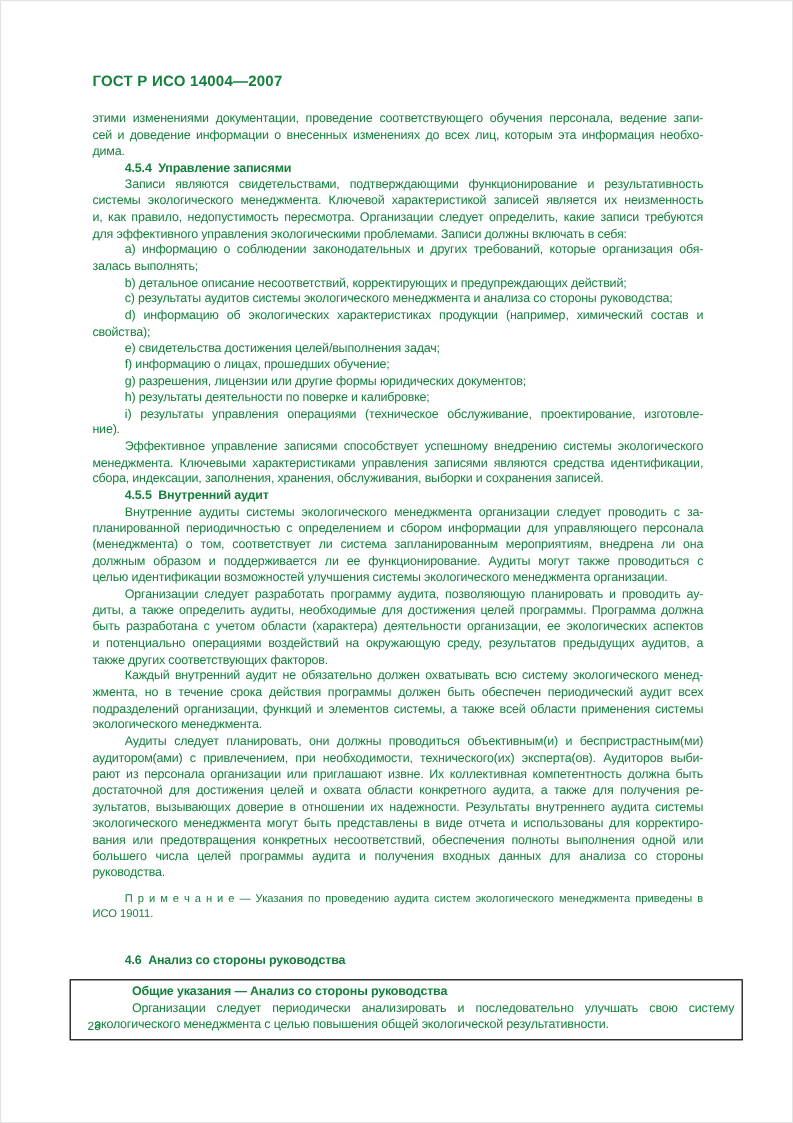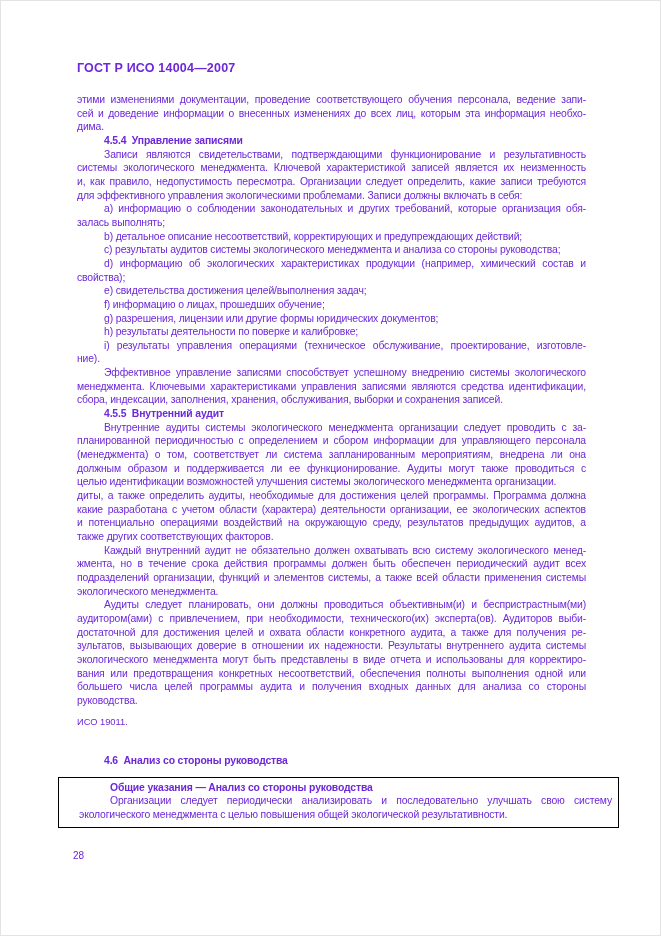--- a/index.html
+++ b/index.html
@@ -1,19 +1,19 @@
 <!DOCTYPE html>
 <html><head>
 <meta charset="utf-8">
 <style>
   html,body{margin:0;padding:0;background:#ffffff;}
   .page{
     position:relative;width:661px;height:936px;background:#fff;
     border:1px solid #e3e3e3;box-sizing:border-box;
-    font-family:"Liberation Sans",sans-serif;color:#6d28d9;overflow:hidden;
+    font-family:"Liberation Sans",sans-serif;color:#15803d;overflow:hidden;
   }
   .doc-header{
     position:absolute;left:76px;top:60px;
     font-size:12.5px;font-weight:700;letter-spacing:.2px;white-space:pre;
   }
   .content{
     position:absolute;left:76px;top:92px;width:509px;
     font-size:10.4px;line-height:13.65px;letter-spacing:-.15px;
   }
   .blk{margin:0;}
@@ -86,42 +86,45 @@
       </div>
       <div class="blk heading">4.5.5  Внутренний аудит</div>
       <div class="blk para">
         <div class="line first">Внутренние аудиты системы экологического менеджмента организации следует проводить с за-</div>
         <div class="line">планированной периодичностью с определением и сбором информации для управляющего персонала</div>
         <div class="line">(менеджмента) о том, соответствует ли система запланированным мероприятиям, внедрена ли она</div>
         <div class="line">должным образом и поддерживается ли ее функционирование. Аудиты могут также проводиться с</div>
         <div class="line end">целью идентификации возможностей улучшения системы экологического менеджмента организации.</div>
       </div>
       <div class="blk para">
+        <div class="line first">Организации следует разработать программу аудита, позволяющую планировать и проводить ау-</div>
         <div class="line">диты, а также определить аудиты, необходимые для достижения целей программы. Программа должна</div>
-        <div class="line">какие разработана с учетом области (характера) деятельности организации, ее экологических аспектов</div>
+        <div class="line">быть разработана с учетом области (характера) деятельности организации, ее экологических аспектов</div>
         <div class="line">и потенциально операциями воздействий на окружающую среду, результатов предыдущих аудитов, а</div>
         <div class="line end">также других соответствующих факторов.</div>
       </div>
       <div class="blk para">
         <div class="line first">Каждый внутренний аудит не обязательно должен охватывать всю систему экологического менед-</div>
         <div class="line">жмента, но в течение срока действия программы должен быть обеспечен периодический аудит всех</div>
         <div class="line">подразделений организации, функций и элементов системы, а также всей области применения системы</div>
         <div class="line end">экологического менеджмента.</div>
       </div>
       <div class="blk para">
         <div class="line first">Аудиты следует планировать, они должны проводиться объективным(и) и беспристрастным(ми)</div>
         <div class="line">аудитором(ами) с привлечением, при необходимости, технического(их) эксперта(ов). Аудиторов выби-</div>
+        <div class="line">рают из персонала организации или приглашают извне. Их коллективная компетентность должна быть</div>
         <div class="line">достаточной для достижения целей и охвата области конкретного аудита, а также для получения ре-</div>
         <div class="line">зультатов, вызывающих доверие в отношении их надежности. Результаты внутреннего аудита системы</div>
         <div class="line">экологического менеджмента могут быть представлены в виде отчета и использованы для корректиро-</div>
         <div class="line">вания или предотвращения конкретных несоответствий, обеспечения полноты выполнения одной или</div>
         <div class="line">большего числа целей программы аудита и получения входных данных для анализа со стороны</div>
         <div class="line end">руководства.</div>
       </div>
       <div class="blk note">
+        <div class="line first">П р и м е ч а н и е — Указания по проведению аудита систем экологического менеджмента приведены в</div>
         <div class="line end">ИСО 19011.</div>
       </div>
       <div class="blk heading2">4.6  Анализ со стороны руководства</div>
       <div class="guidance-box">
         <div class="box-title">Общие указания — Анализ со стороны руководства</div>
         <div class="line first">Организации следует периодически анализировать и последовательно улучшать свою систему</div>
         <div class="line end">экологического менеджмента с целью повышения общей экологической результативности.</div>
       </div>
     </div>
   <div class="page-number">28</div>

